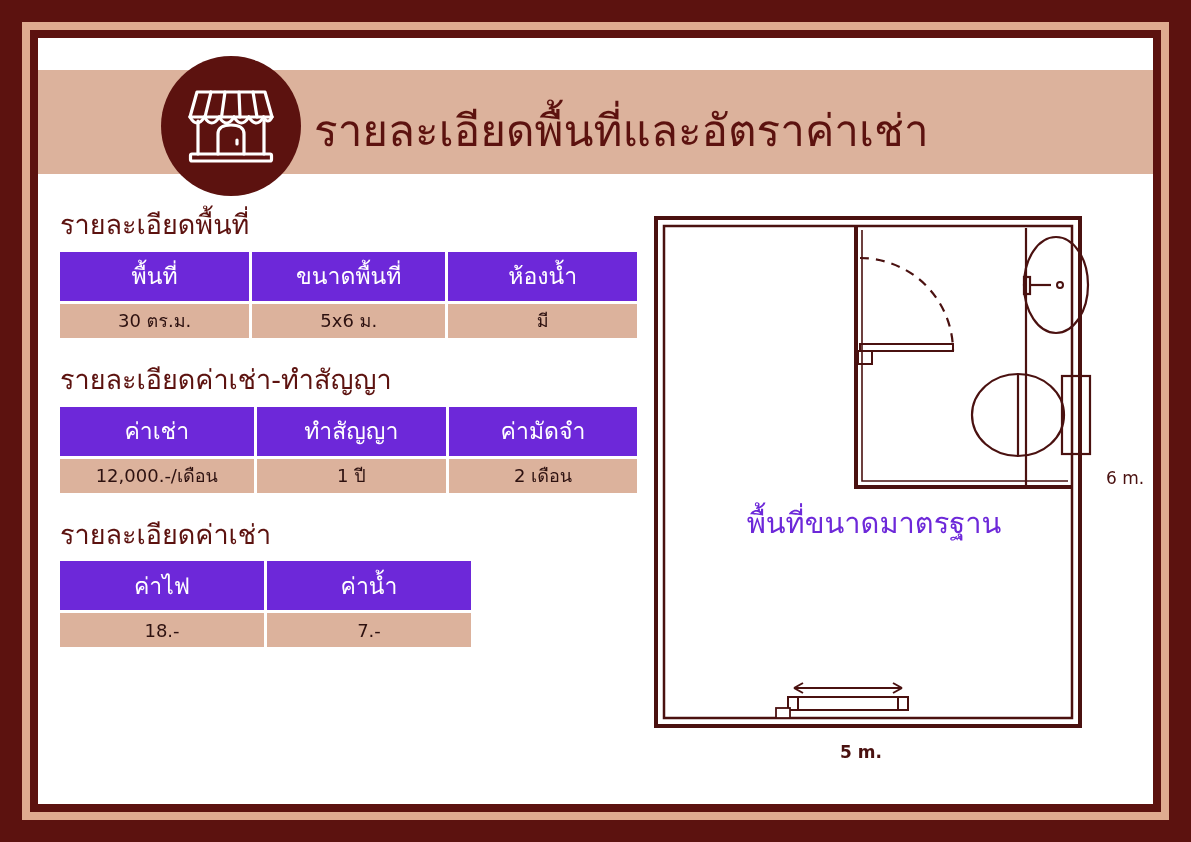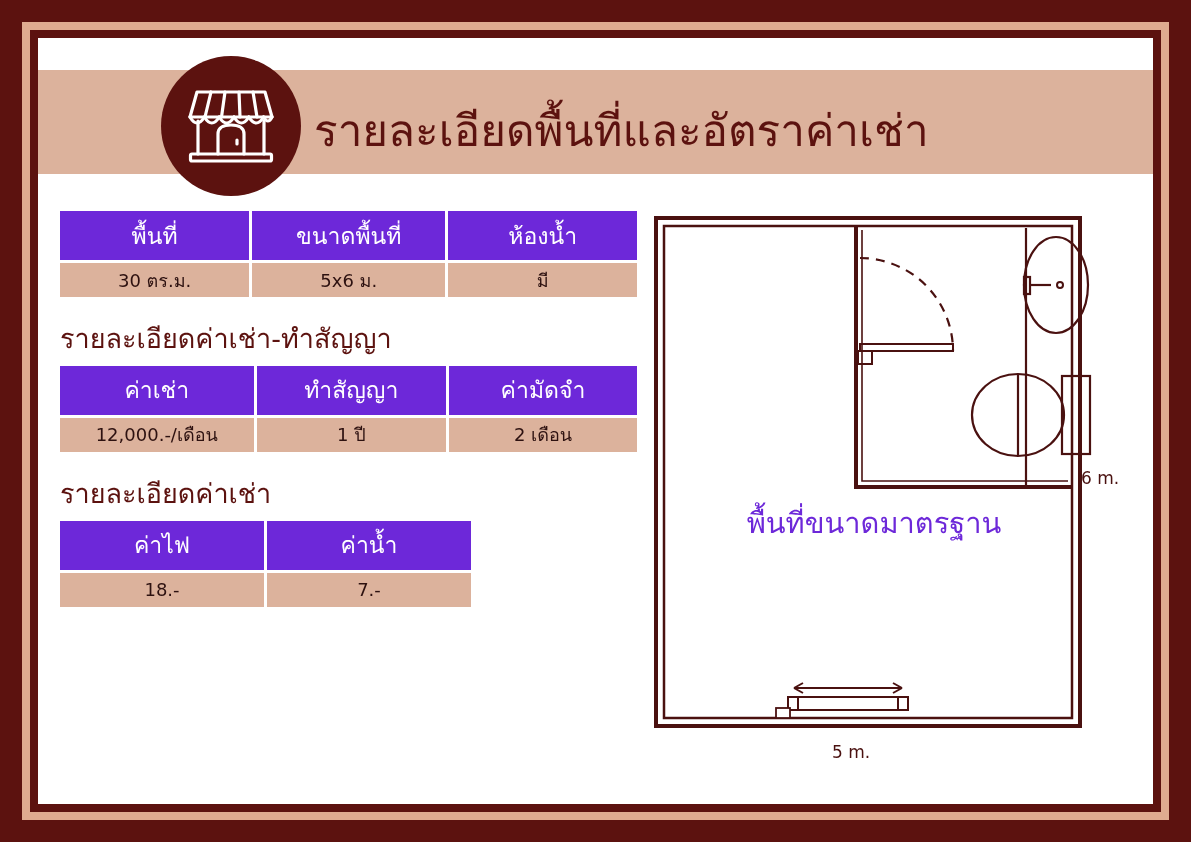--- a/index.html
+++ b/index.html
@@ -130,33 +130,34 @@
   .plan-wrap {
     position: absolute;
     left: 610px;
     top: 172px;
     width: 500px;
     height: 560px;
   }
   .plan-svg { display: block; }
   .dim-right {
     position: absolute;
-    left: 433px;
+    left: 458px;
     top: 258px;
     font-size: 17px;
     color: #4a1110;
     white-space: nowrap;
   }
   .dim-bottom {
     position: absolute;
-    left: 184px;
+    left: 192px;
     top: 532px;
     font-size: 17px;
     color: #4a1110;
     white-space: nowrap;
+    font-weight: bold;
   }
   .plan-label {
     position: absolute;
     left: 56px;
     top: 290px;
     width: 340px;
     text-align: center;
     font-size: 29px;
     color: #6d28d9;
     white-space: nowrap;
@@ -190,20 +191,21 @@
         <rect x="2.5" y="70" width="81" height="7" rx="1.5"></rect>
         <path d="M49 56 L49 60"></path>
       </g>
     </svg>
 
     <div class="header-title">รายละเอียดพื้นที่และอัตราค่าเช่า</div>
 
     <div class="left-col">
 
       <div class="section">
+        <div class="section-title">รายละเอียดพื้นที่</div>
         <table class="tbl">
           <tbody>
               <tr>
             <th class="c3">พื้นที่</th>
             <th class="c3">ขนาดพื้นที่</th>
             <th class="c3">ห้องน้ำ</th>
           </tr>
           <tr>
             <td>30 ตร.ม.</td>
             <td>5x6 ม.</td>

